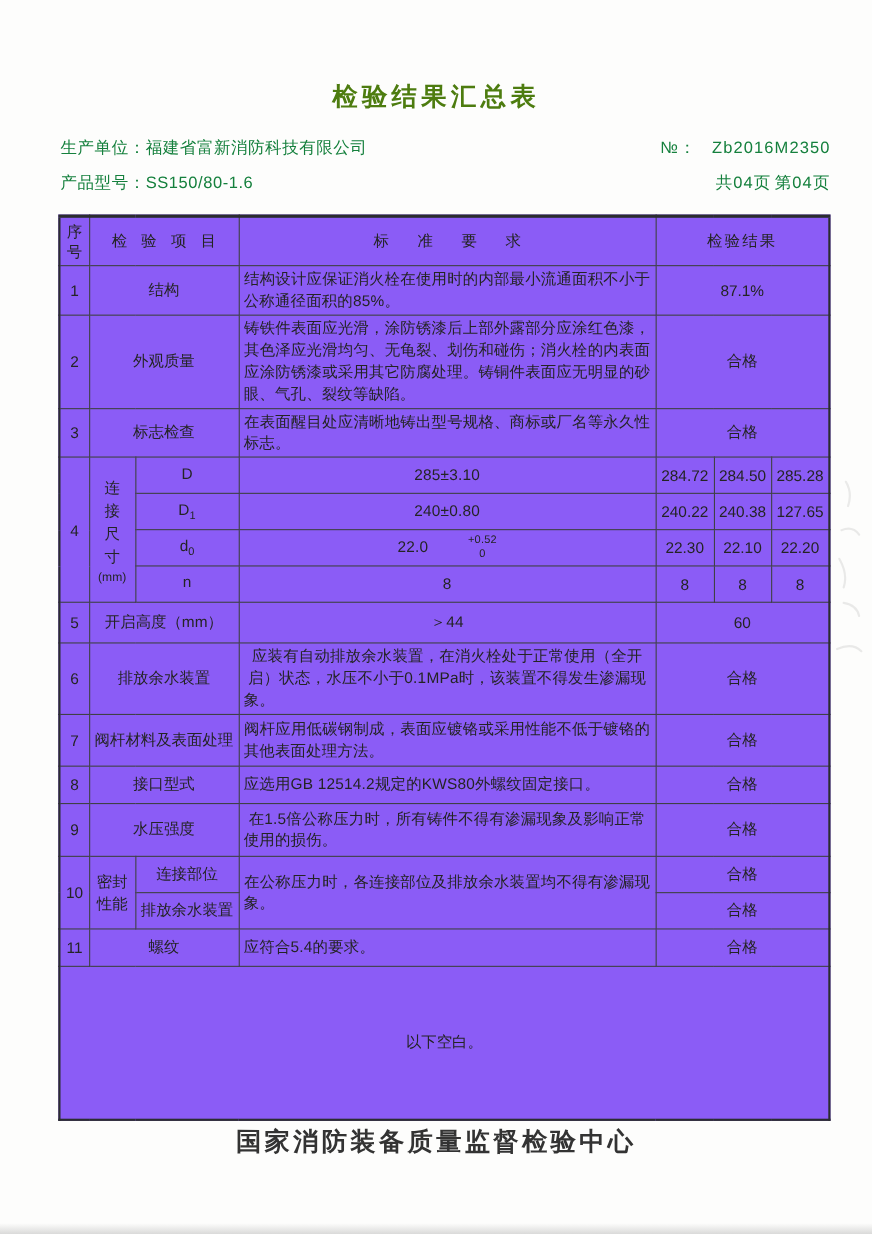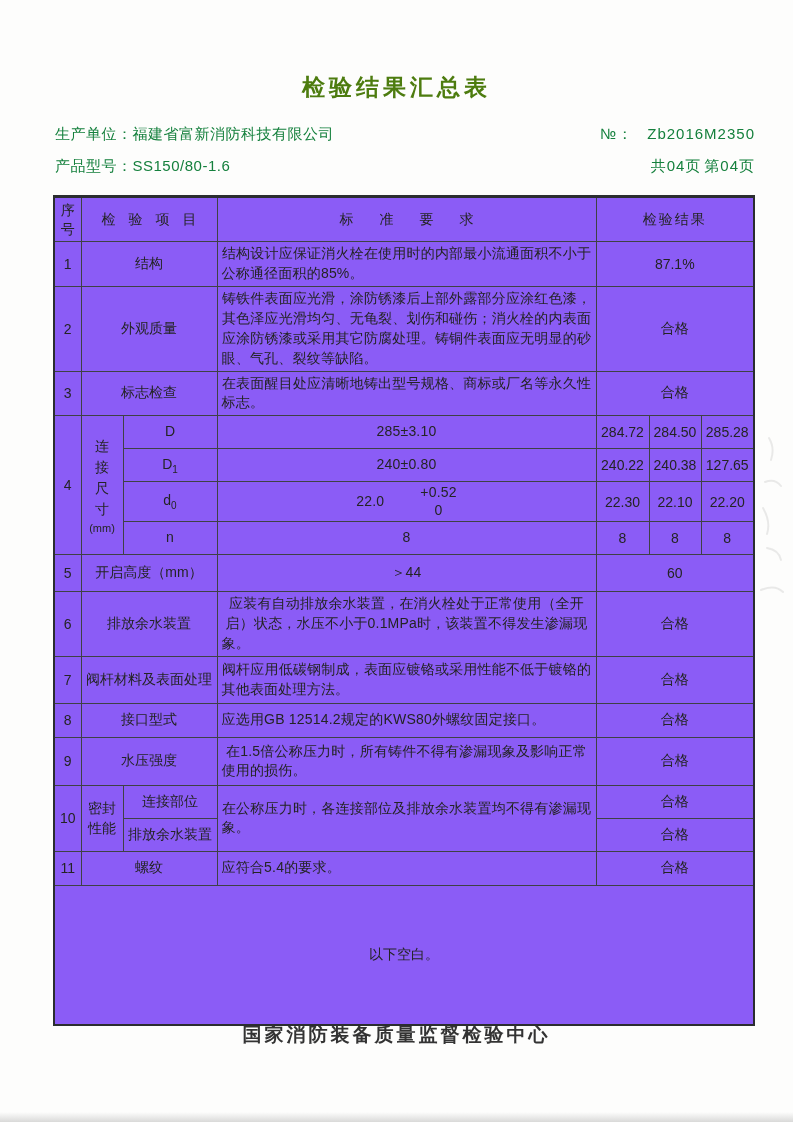--- a/index.html
+++ b/index.html
@@ -85,39 +85,39 @@
     width: 2.1em;
     word-break: break-all;
     line-height: 1.45;
   }
   .unit { display: block; font-size: 11px; margin-top: 2px; }
   .psub { font-size: 10px; }
   .tolwrap { display: inline-flex; align-items: center; }
   .tol {
     display: inline-flex;
     flex-direction: column;
-    font-size: 14px;
+    font-size: 10px;
     line-height: 1.25;
     margin-left: 36px;
     text-align: center;
   }
   .small-label { font-size: 13px; padding: 2px 1px; }
   td.blank-cell {
     vertical-align: top;
     text-align: left;
     padding: 24px 0 0 36px;
     font-size: 14px;
   }
   .footer-org {
     position: absolute;
     left: 0;
     width: 100%;
     top: 1022px;
     text-align: center;
-    font-size: 19px;
+    font-size: 23px;
     font-weight: 600;
     letter-spacing: 3px;
     color: #333333;
   }
   .margin-marks {
     position: absolute;
     right: 4px;
     top: 430px;
     opacity: 0.14;
   }

